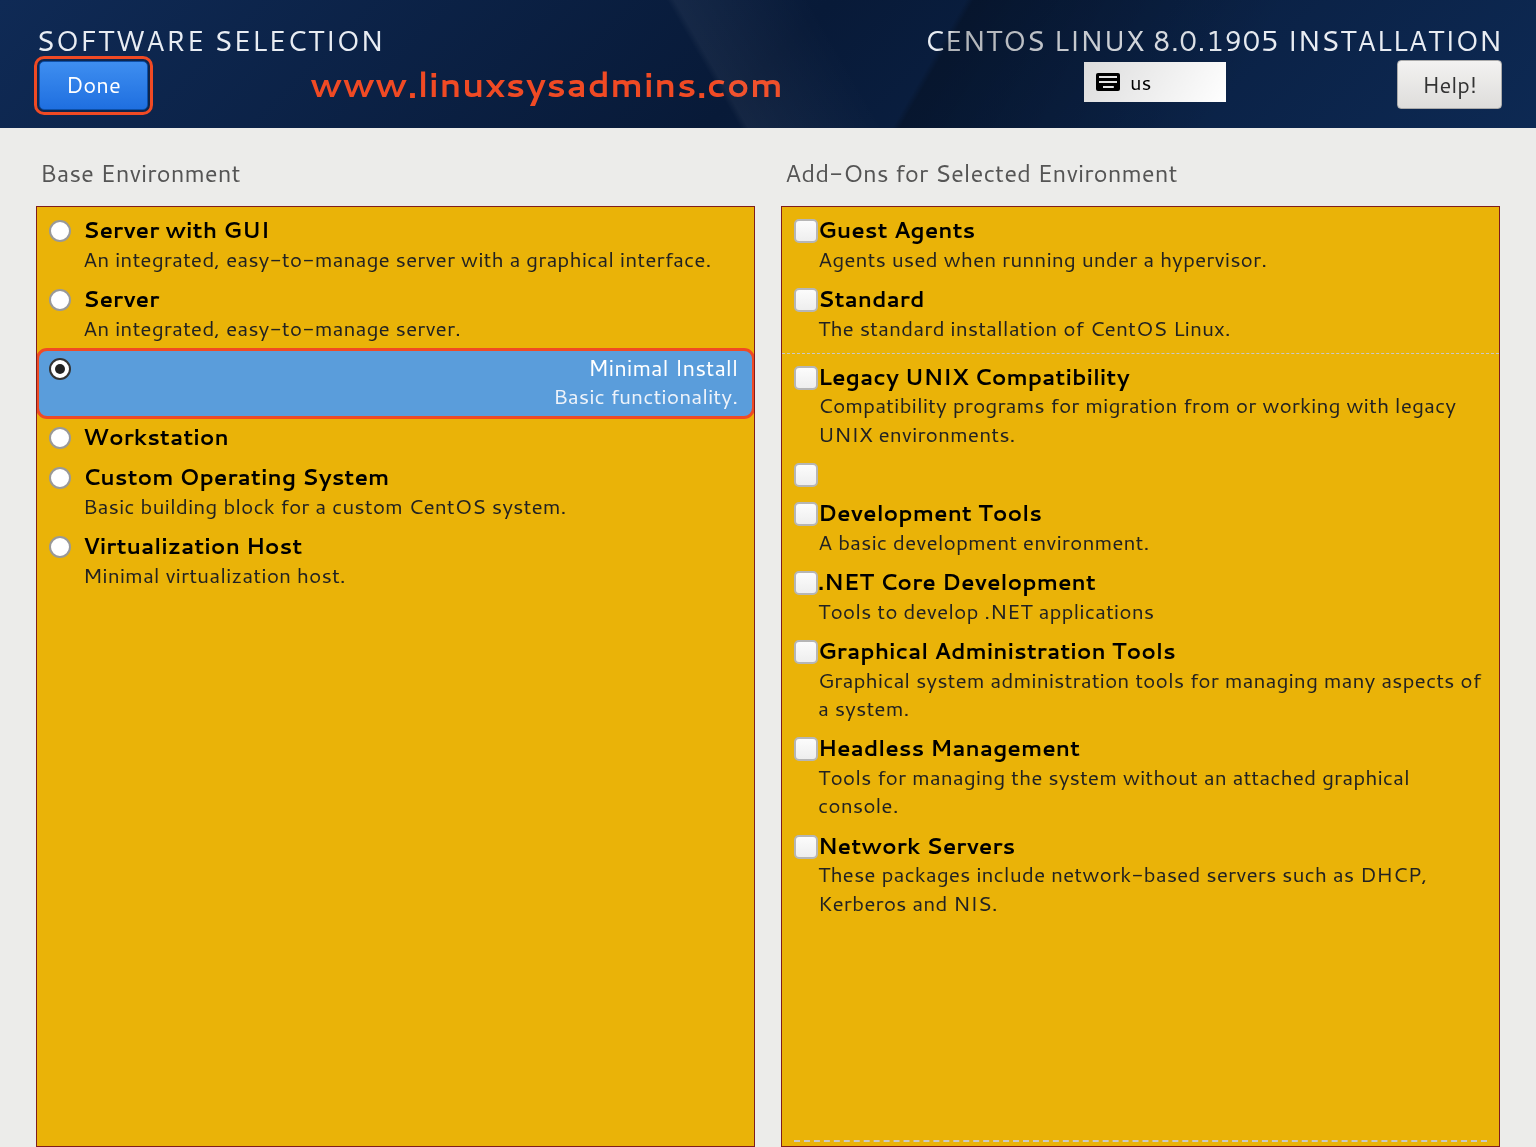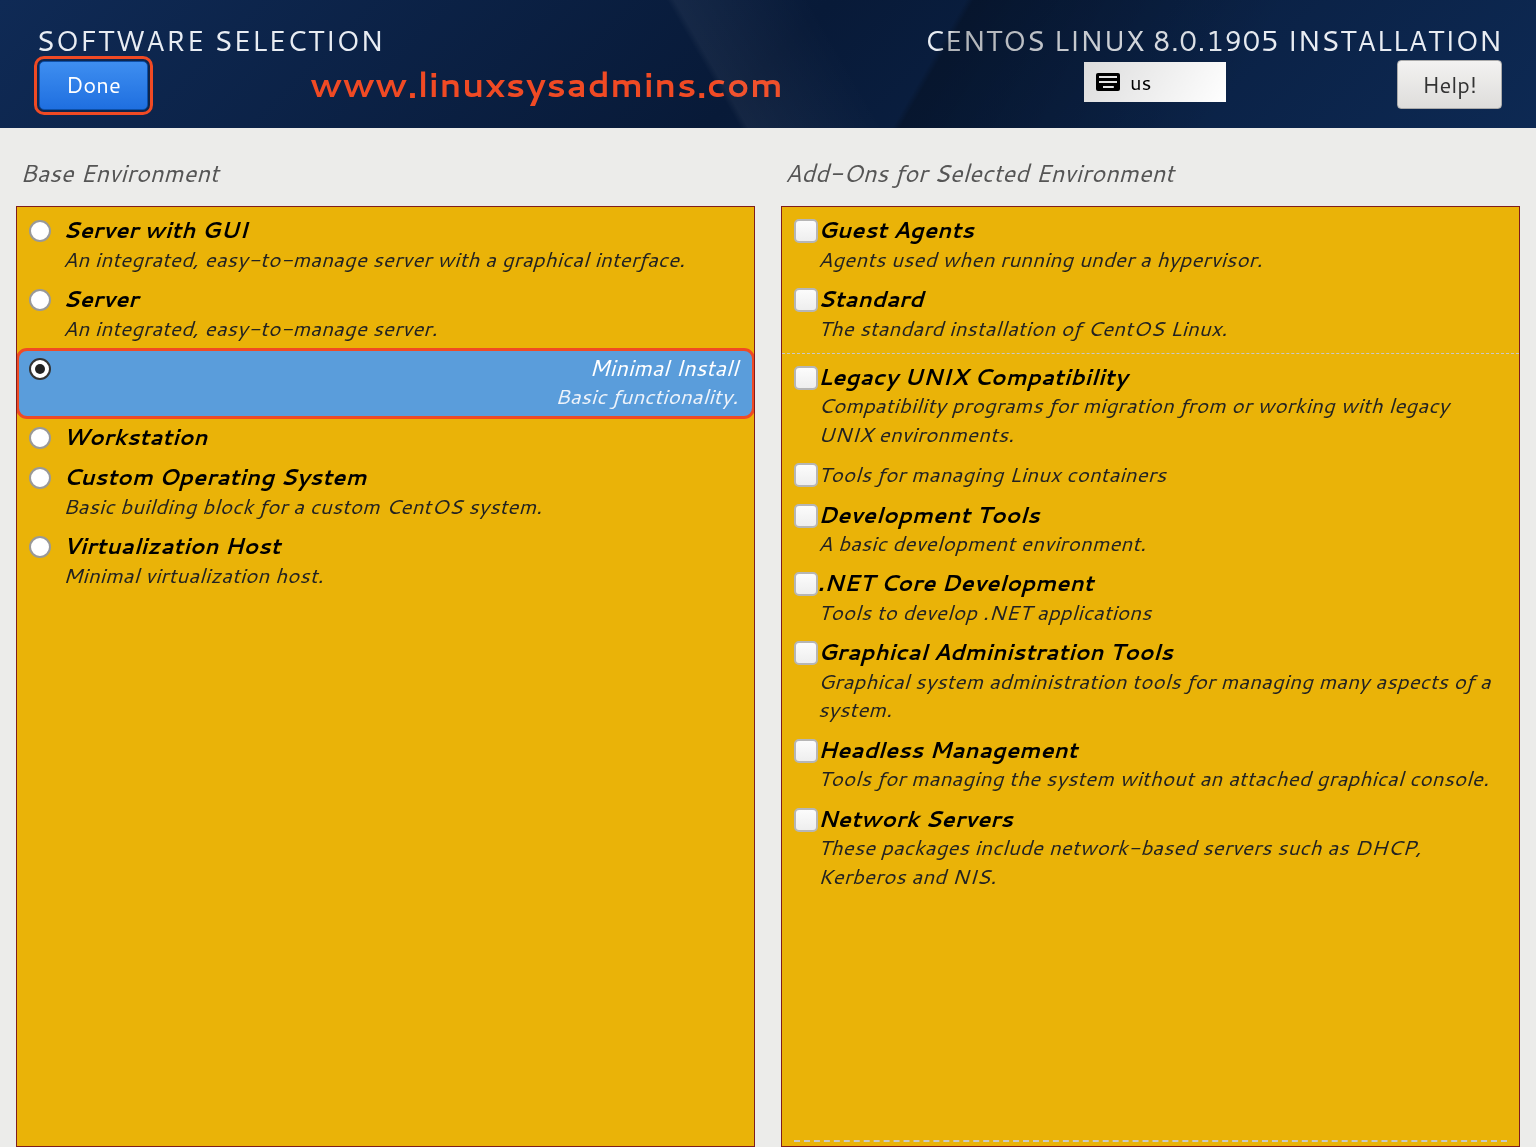--- a/index.html
+++ b/index.html
@@ -62,21 +62,21 @@
   .help-btn {
     position: absolute; right: 34px; top: 60px;
     background: linear-gradient(#f3f2f1,#dedddb); color: #333;
     border: 1px solid #aaa; border-radius: 4px;
     font-size: 22px; padding: 8px 24px; cursor: pointer;
   }
 
   
   .content {
     background: #ececea; height: calc(1147px - 128px);
-    padding: 24px 16px 0; display: flex; gap: 26px; font-style: italic;
+    padding: 24px 36px 0; display: flex; gap: 26px;
   }
   .col { flex: 1; display: flex; flex-direction: column; }
   .col-title { font-size: 24px; color: #555; margin: 4px 0 16px 4px; font-weight: 400; }
   .panel {
     background: #eab308; border: 1px solid #7f1d1d; flex: 1;
     overflow: hidden; position: relative;
   }
   .panel-inner { padding: 4px 0; }
 
   
@@ -213,21 +213,20 @@
           <div class="chk-row sep">
             <div class="chk-box"></div>
             <div class="chk-text">
               <div class="chk-label">Legacy UNIX Compatibility</div>
               <div class="chk-desc">Compatibility programs for migration from or working with legacy UNIX environments.</div>
             </div>
           </div>
           <div class="chk-row">
             <div class="chk-box"></div>
             <div class="chk-text">
-              <div class="chk-desc">Tools for managing Linux containers</div>
             </div>
           </div>
           <div class="chk-row">
             <div class="chk-box"></div>
             <div class="chk-text">
               <div class="chk-label">Development Tools</div>
               <div class="chk-desc">A basic development environment.</div>
             </div>
           </div>
           <div class="chk-row">

